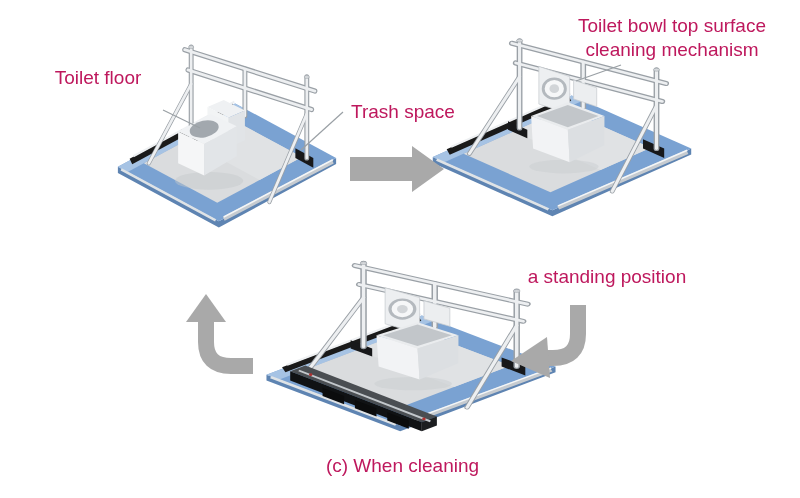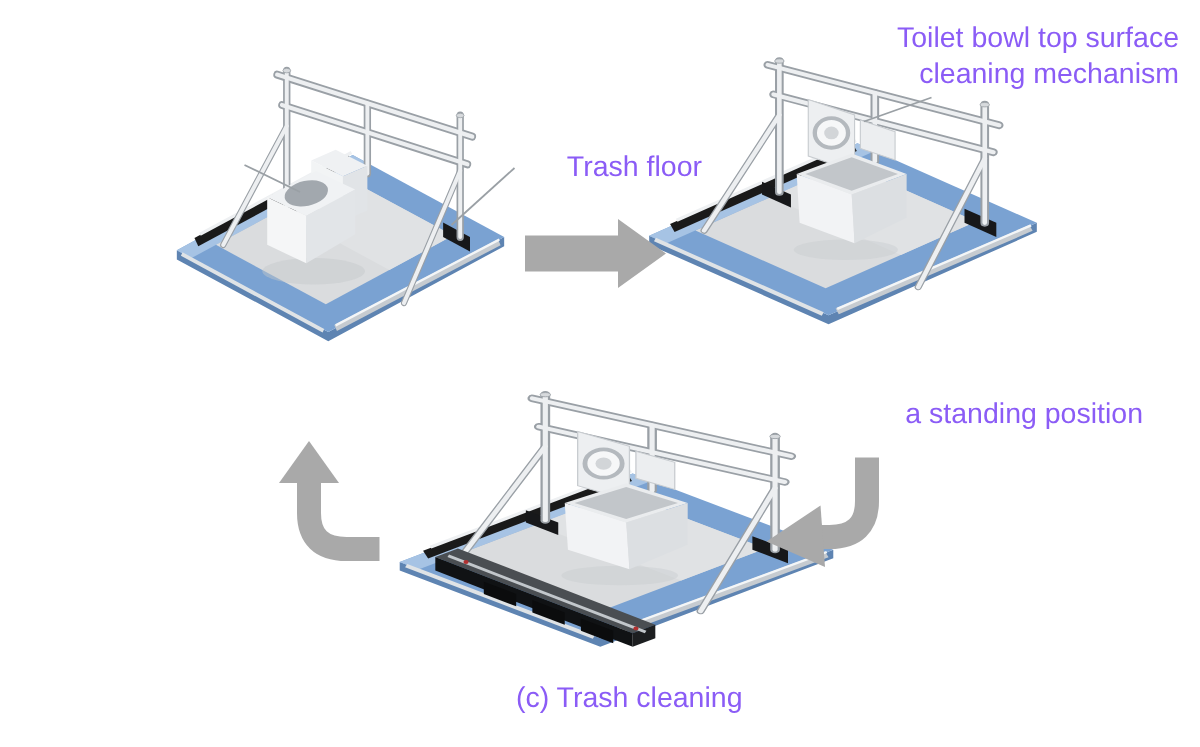--- a/index.html
+++ b/index.html
@@ -1,18 +1,18 @@
 <!DOCTYPE html>
 <html><head>
 <meta charset="utf-8">
 <style>
   html,body{margin:0;padding:0;background:#fff;}
   #stage{position:relative;width:800px;height:498px;background:#ffffff;overflow:hidden;
          font-family:"Liberation Sans","DejaVu Sans",sans-serif;color:#1f1f1f;}
-  .lbl{position:absolute;text-align:right;font-size:19px;line-height:1.28;color:#8b5cf6;z-index:4;}
+  .lbl{position:absolute;text-align:center;font-size:19px;line-height:1.28;color:#be185d;z-index:4;}
   .scene{position:absolute;z-index:1;}
   #overlay{position:absolute;left:0;top:0;z-index:3;pointer-events:none;}
 </style>
 </head>
 <body>
 
 <div id="stage">
 
   <svg width="0" height="0" style="position:absolute" aria-hidden="true">
     <defs>
@@ -135,31 +135,31 @@
       <polygon points="547,337 550,378 511,361" fill="#a9a9a9"></polygon>
     </g>
 
     <g>
       <path d="M 253 366 L 231 366 Q 206 366 206 342 L 206 321" fill="none" stroke="#a9a9a9" stroke-width="16"></path>
       <polygon points="186,322 226,322 206,294" fill="#a9a9a9"></polygon>
     </g>
   </svg>
 
   <div class="lbl" style="left:18px;top:66px;width:160px">
-    <br>
+    <span>Toilet floor</span><br>
   </div>
 
-  <div class="lbl" style="left:338px;top:100px;width:130px">Trash floor</div>
+  <div class="lbl" style="left:338px;top:100px;width:130px">Trash space</div>
 
   <div class="lbl" style="left:558px;top:14px;width:228px">
     <span>Toilet bowl top surface</span><br>
     <span>cleaning mechanism</span>
   </div>
 
 
   <div class="lbl" style="left:452px;top:241px;width:310px">
     <br>
     <span>a standing position</span>
   </div>
 
-  <div class="lbl" style="left:310px;top:454px;width:185px">(c) Trash cleaning</div>
+  <div class="lbl" style="left:310px;top:454px;width:185px">(c) When cleaning</div>
 
 </div>
 
 </body></html>

